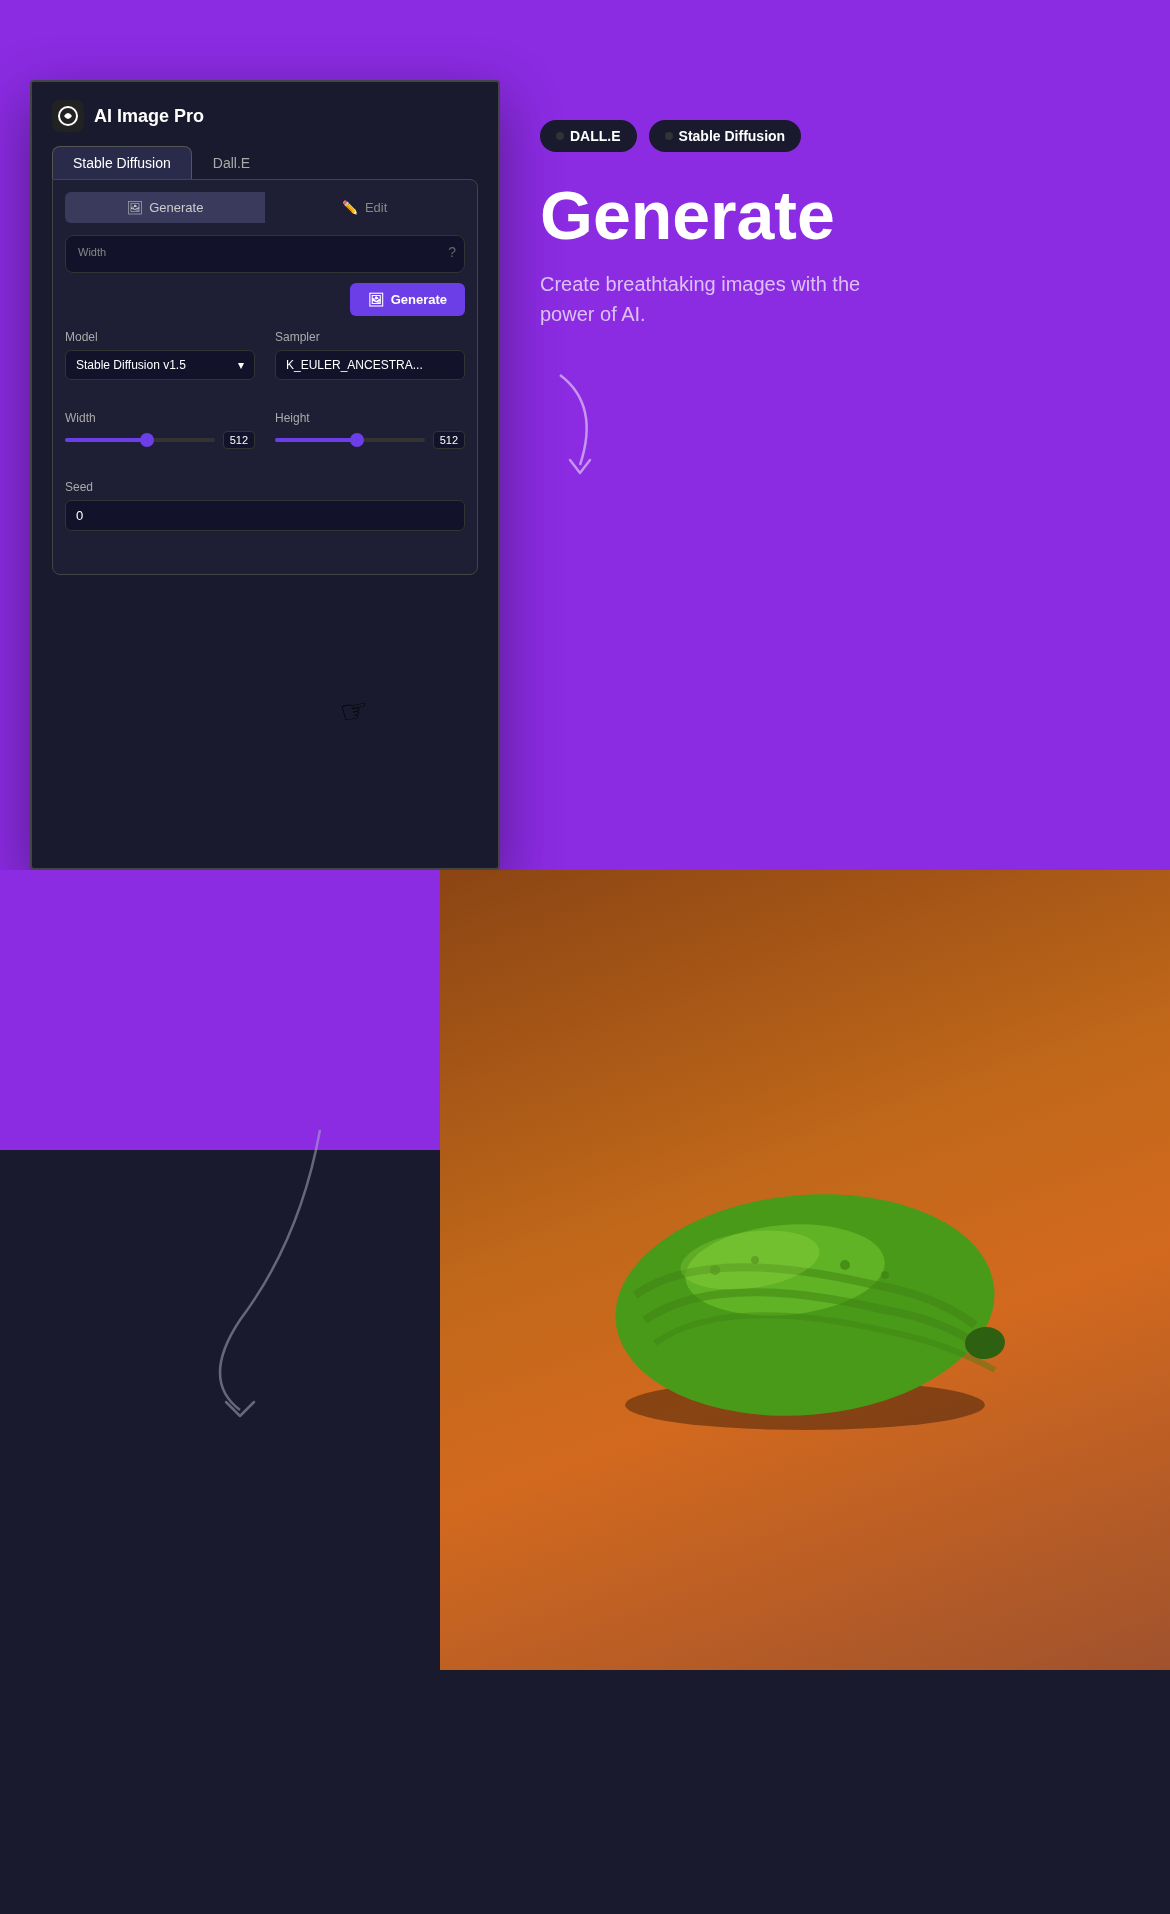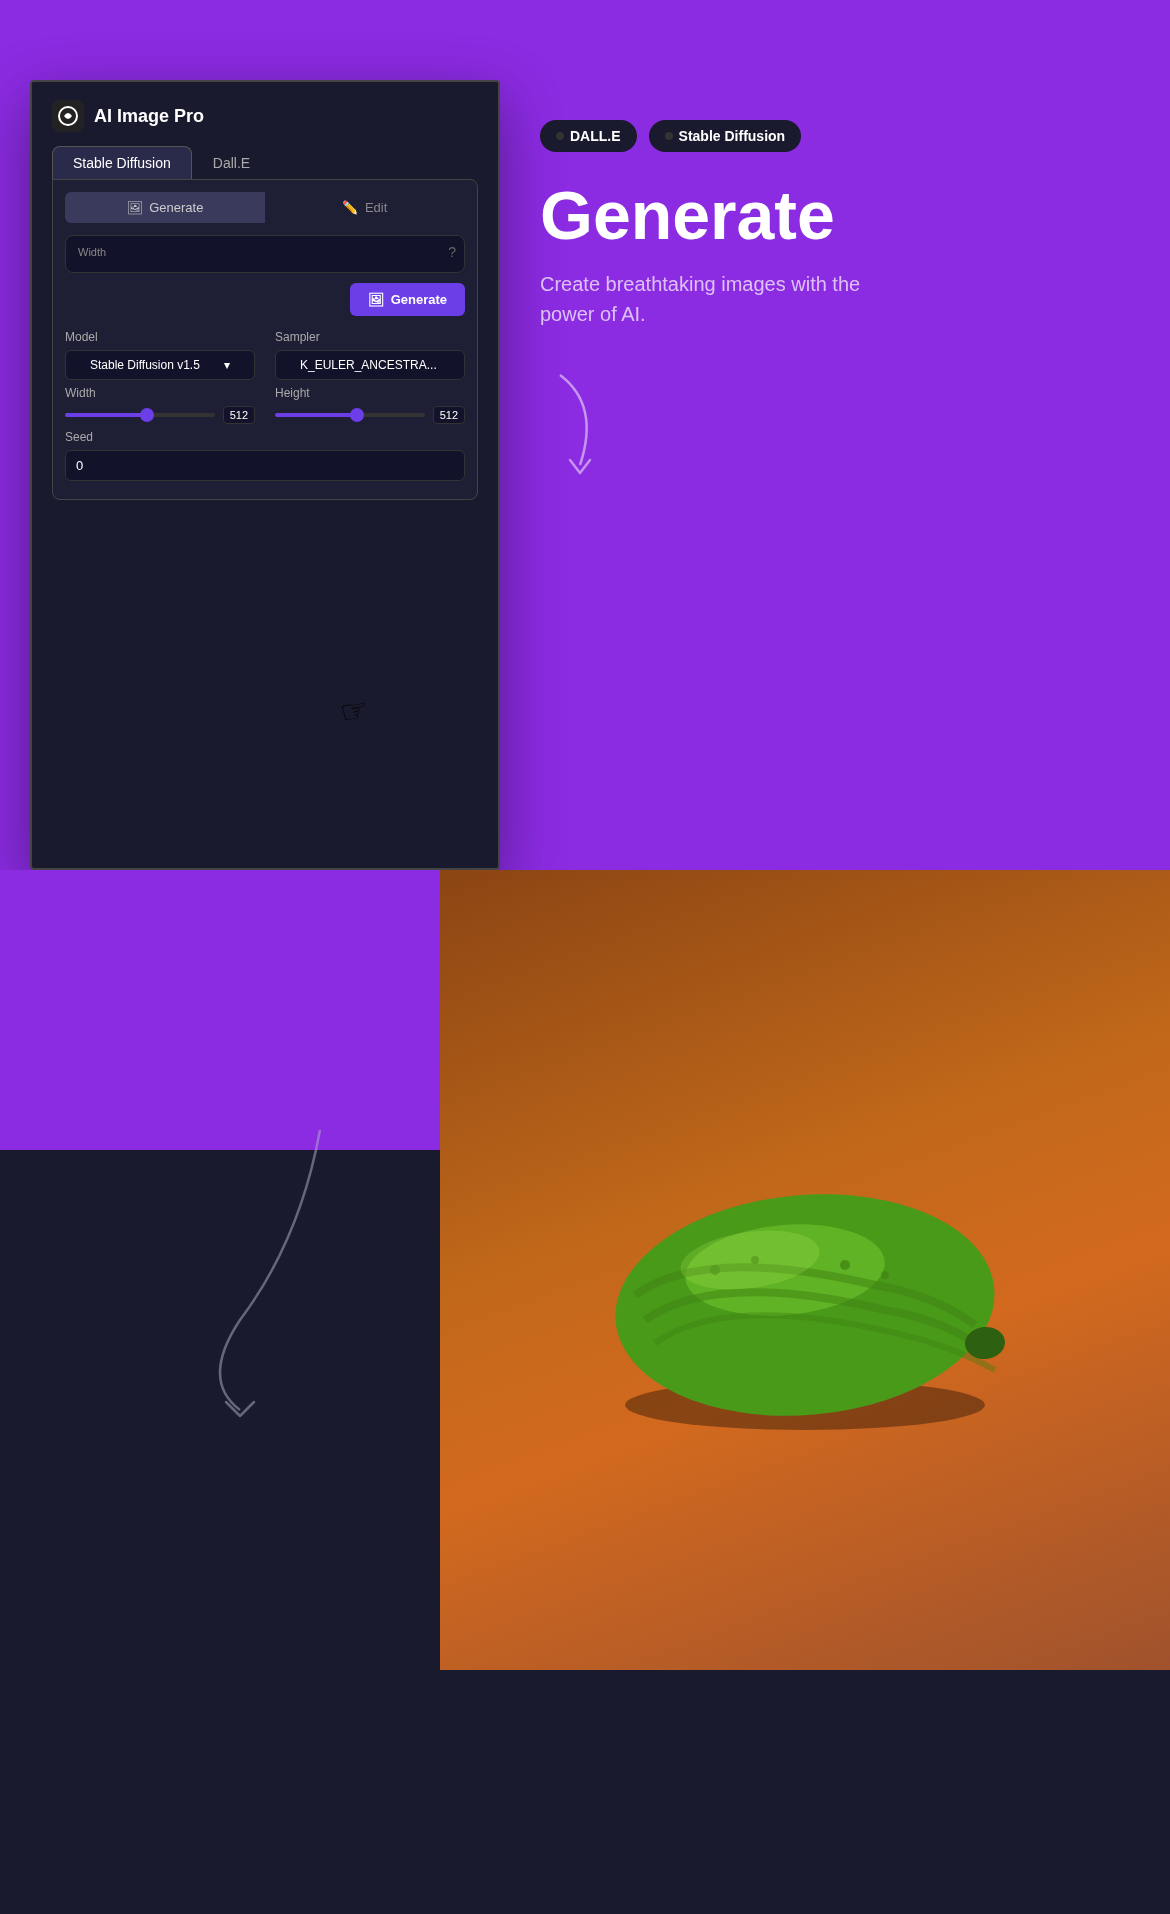--- a/index.html
+++ b/index.html
@@ -177,39 +177,39 @@
       font-weight: 600;
       cursor: pointer;
       display: flex;
       align-items: center;
       gap: 6px;
     }
 
     .field-row {
       display: flex;
       gap: 20px;
-      margin-bottom: 6px;
+      margin-bottom: 31px;
     }
 
     .field-col {
       flex: 1;
     }
 
     .field-label {
       color: #aaa;
       font-size: 12px;
       margin-bottom: 6px;
     }
 
     .select-field {
       background: #12122a;
       color: white;
       border: 1px solid #333;
       border-radius: 6px;
-      padding: 7px 24px;
+      padding: 7px 10px;
       font-size: 12px;
       width: 100%;
       display: flex;
       align-items: center;
       justify-content: space-between;
     }
 
     .slider-row {
       display: flex;
       align-items: center;

